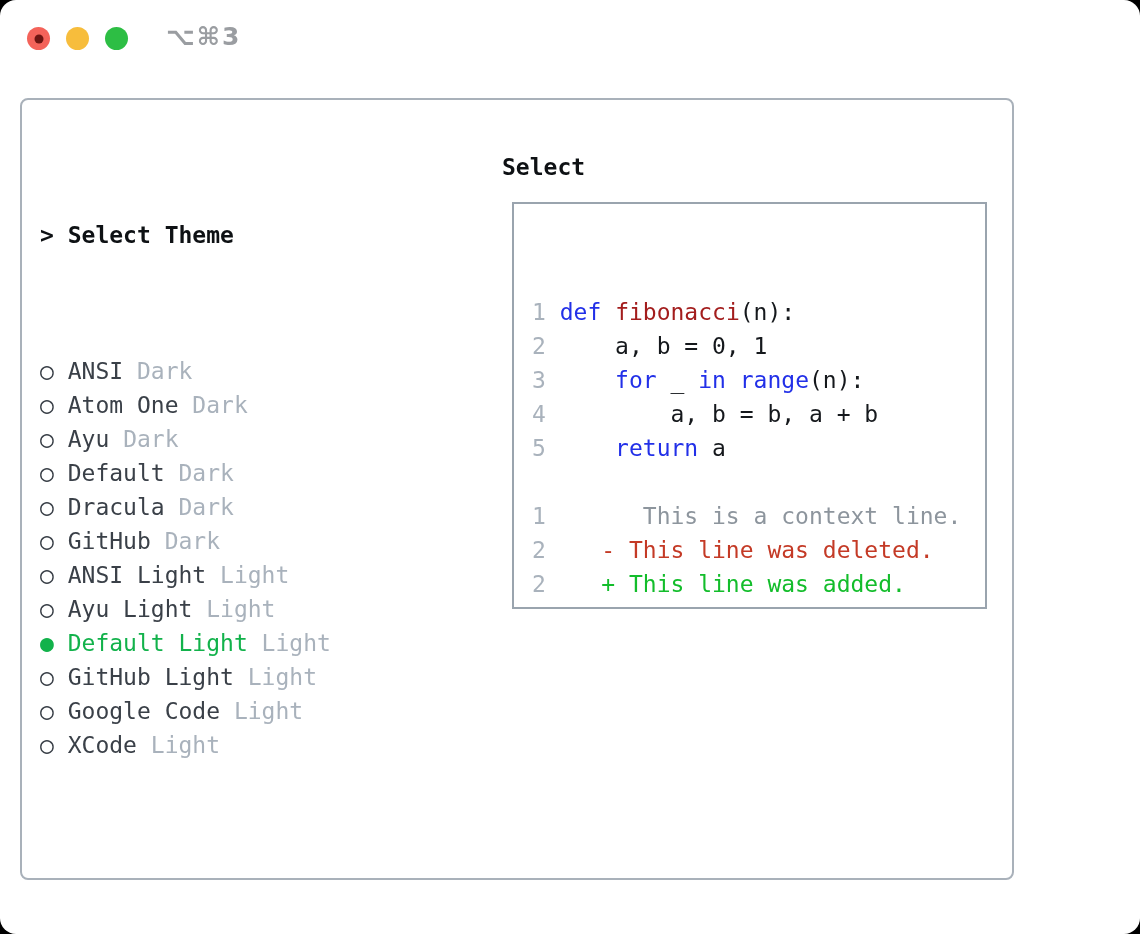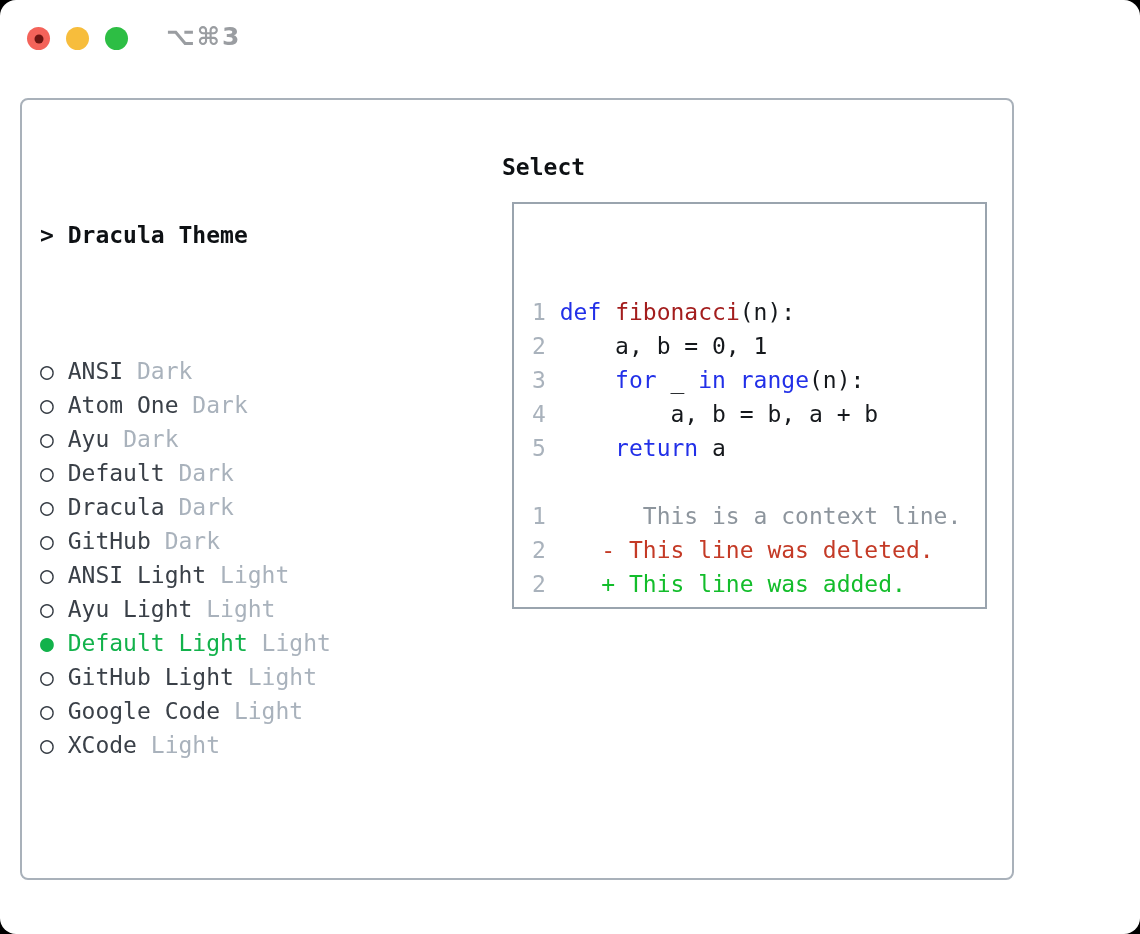--- a/index.html
+++ b/index.html
@@ -69,21 +69,21 @@
       <span class="close-dot" style="background: rgb(109, 21, 18);"></span>
     </button>
     <button class="light minimize" style="background: rgb(247, 189, 60);"></button>
     <button class="light maximize" style="background: rgb(45, 190, 68);"></button>
     <div class="shortcut">⌥⌘3</div>
   </div>
 
   <div class="panel">
 
     <div class="col-left">
-      <div class="row list-heading" style="color: rgb(14, 17, 20);"><span>&gt;</span> <span>Dracula Theme</span></div>
+      <div class="row list-heading" style="color: rgb(14, 17, 20);"><span>&gt;</span> <span>Select Theme</span></div>
 
       <div><div class="row"><span style="color: rgb(58, 64, 72);">○</span> <span style="color: rgb(58, 64, 72);">ANSI</span> <span style="color: rgb(169, 178, 188);">Dark</span></div><div class="row"><span style="color: rgb(58, 64, 72);">○</span> <span style="color: rgb(58, 64, 72);">Atom One</span> <span style="color: rgb(169, 178, 188);">Dark</span></div><div class="row"><span style="color: rgb(58, 64, 72);">○</span> <span style="color: rgb(58, 64, 72);">Ayu</span> <span style="color: rgb(169, 178, 188);">Dark</span></div><div class="row"><span style="color: rgb(58, 64, 72);">○</span> <span style="color: rgb(58, 64, 72);">Default</span> <span style="color: rgb(169, 178, 188);">Dark</span></div><div class="row"><span style="color: rgb(58, 64, 72);">○</span> <span style="color: rgb(58, 64, 72);">Dracula</span> <span style="color: rgb(169, 178, 188);">Dark</span></div><div class="row"><span style="color: rgb(58, 64, 72);">○</span> <span style="color: rgb(58, 64, 72);">GitHub</span> <span style="color: rgb(169, 178, 188);">Dark</span></div><div class="row"><span style="color: rgb(58, 64, 72);">○</span> <span style="color: rgb(58, 64, 72);">ANSI Light</span> <span style="color: rgb(169, 178, 188);">Light</span></div><div class="row"><span style="color: rgb(58, 64, 72);">○</span> <span style="color: rgb(58, 64, 72);">Ayu Light</span> <span style="color: rgb(169, 178, 188);">Light</span></div><div class="row"><span style="color: rgb(18, 178, 75);">●</span> <span style="color: rgb(18, 178, 75);">Default Light</span> <span style="color: rgb(169, 178, 188);">Light</span></div><div class="row"><span style="color: rgb(58, 64, 72);">○</span> <span style="color: rgb(58, 64, 72);">GitHub Light</span> <span style="color: rgb(169, 178, 188);">Light</span></div><div class="row"><span style="color: rgb(58, 64, 72);">○</span> <span style="color: rgb(58, 64, 72);">Google Code</span> <span style="color: rgb(169, 178, 188);">Light</span></div><div class="row"><span style="color: rgb(58, 64, 72);">○</span> <span style="color: rgb(58, 64, 72);">XCode</span> <span style="color: rgb(169, 178, 188);">Light</span></div></div>
 
       <div class="spacer"></div>
 
       
 
       
 
       

